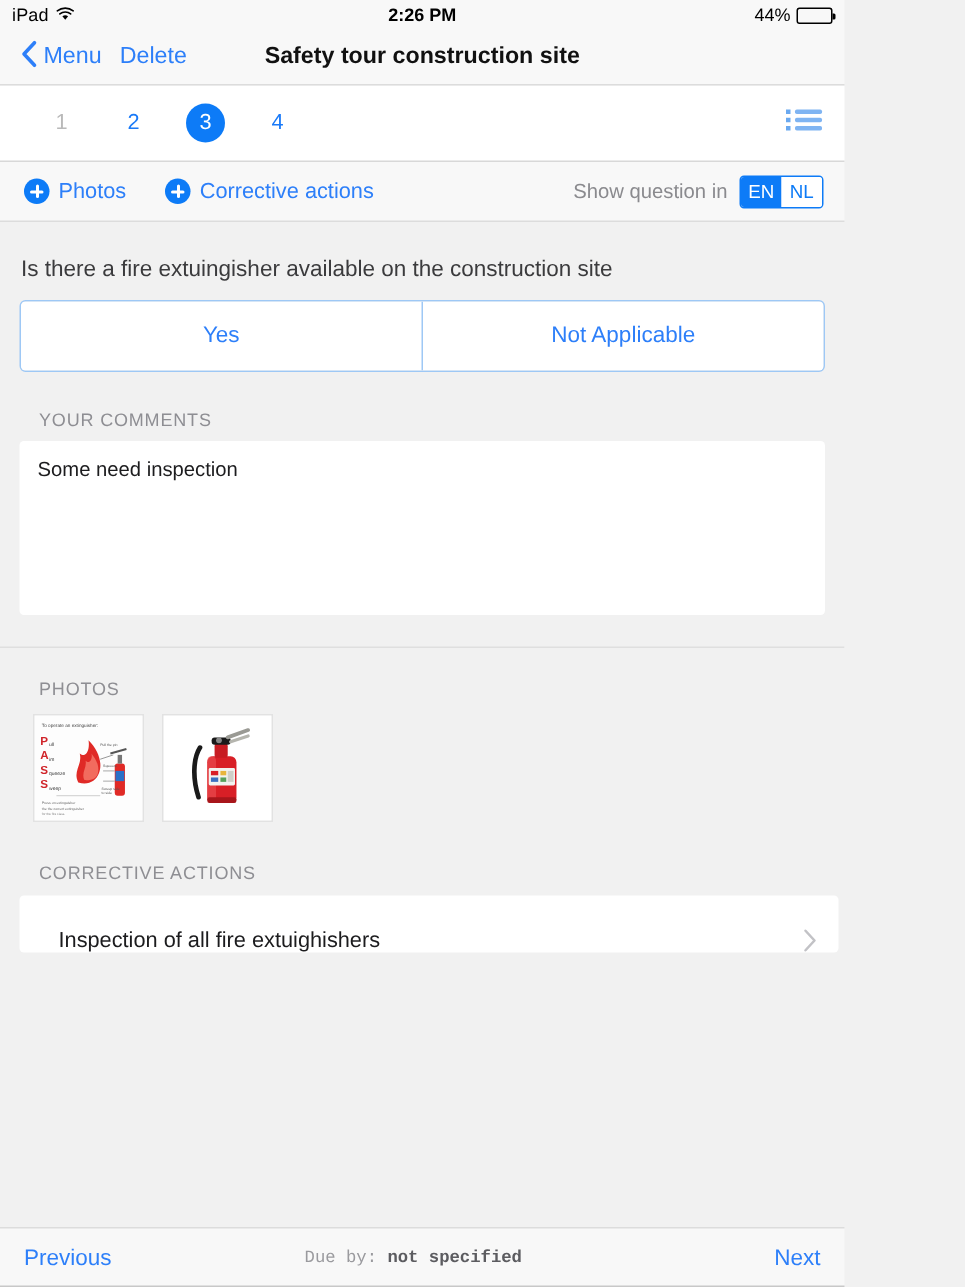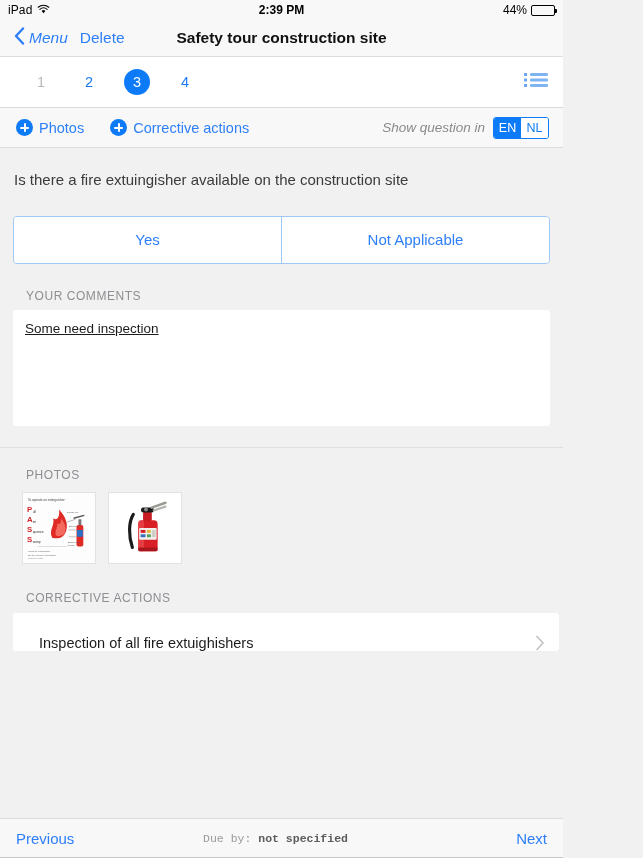--- a/index.html
+++ b/index.html
@@ -101,21 +101,20 @@
     gap: 12px;
     z-index: 2;
   }
   .nav-back {
     display: flex;
     align-items: center;
     gap: 4px;
     color: #2d7ff9;
     font-size: 15.5px;
     cursor: pointer;
-    font-style: italic;
   }
   .chev-left {
     display: block;
   }
   .nav-delete {
     color: #2d7ff9;
     font-size: 15.5px;
     cursor: pointer;
   }
   .nav-title {
@@ -205,21 +204,20 @@
   }
   .lang-wrap {
     margin-left: auto;
     display: flex;
     align-items: center;
     gap: 8px;
   }
   .lang-label {
     font-size: 13.5px;
     color: #8a8a8e;
-    font-style: italic;
   }
   .lang-seg {
     display: flex;
     border: 1px solid #0d7bf7;
     border-radius: 3px;
     overflow: hidden;
     height: 22px;
   }
   .lang-opt {
     min-width: 27px;
@@ -246,21 +244,21 @@
   }
 
   .question-text {
     padding: 22px 14px 0 14px;
     font-size: 15px;
     color: #3b3b3d;
     line-height: 1.3;
   }
 
   .answers {
-    margin: 26px 13px 0 13px;
+    margin: 10px 13px 0 13px;
     display: flex;
     border: 1px solid #9ec8f5;
     border-radius: 4px;
     overflow: hidden;
     height: 48px;
   }
   .answer {
     flex: 1 1 0;
     display: flex;
     align-items: center;
@@ -290,21 +288,20 @@
     margin: 7px 13px 0 13px;
     background: #fff;
     border-radius: 3px;
     height: 116px;
     padding: 10px 12px;
     font-size: 13.5px;
     color: #1c1c1e;
     line-height: 1.35;
     cursor: text;
     overflow: hidden;
-    text-decoration: underline;
   }
 
   .divider {
     height: 1px;
     background: #dfdfdf;
     margin-top: 21px;
   }
 
   .photos-section { margin-top: 20px; }
   .photo-strip {
@@ -382,21 +379,21 @@
     <div class="status-left">
       <span class="status-device">iPad</span>
       <span class="wifi-icon">
         <svg width="13" height="10" viewBox="0 0 13 10">
           <path d="M6.5 9.2 L4.6 6.9 a3 3 0 0 1 3.8 0 Z" fill="#000"></path>
           <path d="M2.9 5.3 a5.6 5.6 0 0 1 7.2 0" stroke="#000" stroke-width="1.1" fill="none" stroke-linecap="round"></path>
           <path d="M1.2 3.2 a8.6 8.6 0 0 1 10.6 0" stroke="#000" stroke-width="1.1" fill="none" stroke-linecap="round"></path>
         </svg>
       </span>
     </div>
-    <div class="status-center">2:39 PM</div>
+    <div class="status-center">2:26 PM</div>
     <div class="status-right">
       <span>44%</span>
       <span class="battery">
         <span class="battery-fill" id="battery-fill" style="width: 44%;"></span>
       </span>
     </div>
   </div>
 
   <div class="nav-bar">
     <div class="nav-left">

